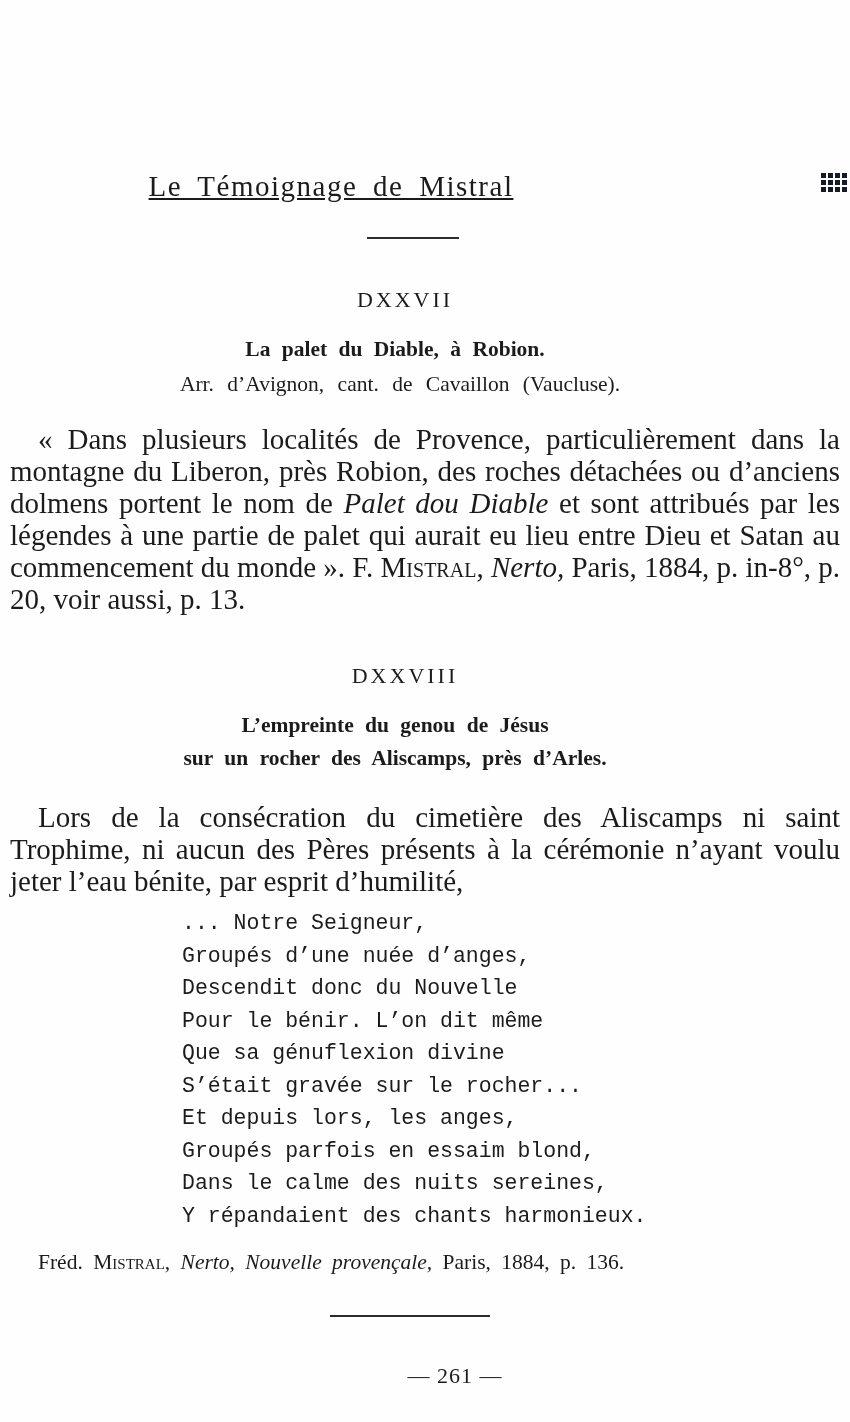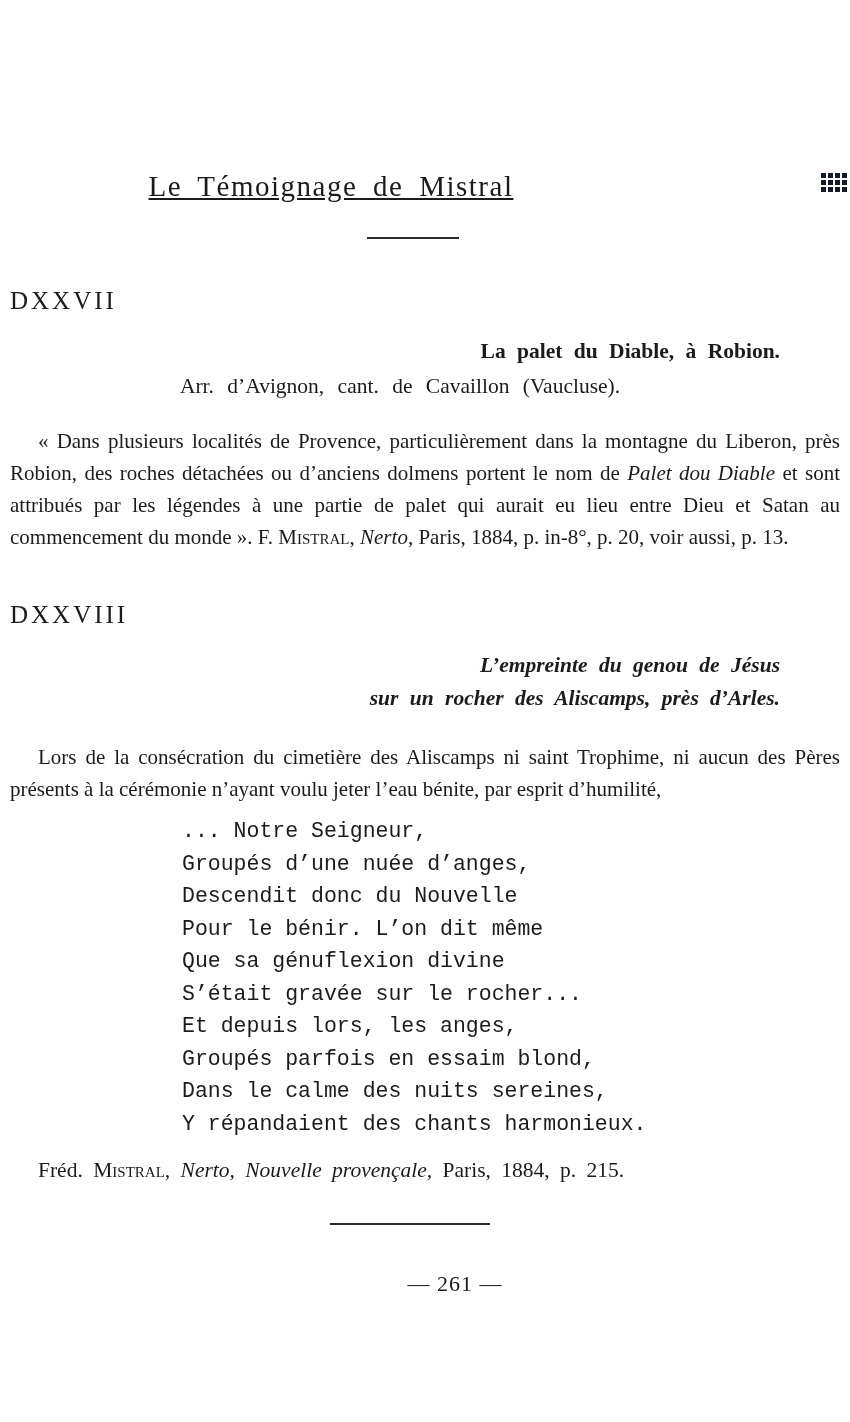--- a/index.html
+++ b/index.html
@@ -44,41 +44,42 @@
   .rule {
     height: 2px;
     background: #2b2b2b;
   }
   .rule-top {
     width: 92px;
     margin: 34px auto 0;
     transform: translateX(-12px);
   }
   .secnum {
-    font-size: 25px;
+    font-size: 22px;
     letter-spacing: 3px;
+    text-align: center;
     margin: 48px 40px 0 0;
   }
   .sechead {
     font-size: 21.5px;
     font-weight: bold;
-    text-align: right;
+    text-align: center;
     word-spacing: 6px;
     margin: 20px 60px 0 0;
     line-height: 33px;
   }
-  .sechead .line { display: block; font-style: italic; }
+  .sechead .line { display: block; }
   .subhead {
     font-size: 21.5px;
     text-align: center;
     word-spacing: 8px;
     margin: 6px 50px 0 0;
   }
   p.bodytext {
-    font-size: 21px;
+    font-size: 29px;
     line-height: 32px;
     text-align: justify;
     margin: 26px 0 0 0;
     hyphens: auto;
   }
   .indent { text-indent: 28px; }
   .it { font-style: italic; }
   .sc { font-variant: small-caps; }
 
   .poem {
@@ -149,20 +150,20 @@
       <div>Descendit donc du Nouvelle</div>
       <div>Pour le bénir. L’on dit même</div>
       <div>Que sa génuflexion divine</div>
       <div>S’était gravée sur le rocher...</div>
       <div>Et depuis lors, les anges,</div>
       <div>Groupés parfois en essaim blond,</div>
       <div>Dans le calme des nuits sereines,</div>
       <div>Y répandaient des chants harmonieux.</div>
     </div>
 
-    <div class="citation"><span>Fréd. </span><span class="sc">Mistral</span><span>, </span><span class="it">Nerto, Nouvelle provençale,</span><span> Paris, 1884, p. 215.</span></div>
+    <div class="citation"><span>Fréd. </span><span class="sc">Mistral</span><span>, </span><span class="it">Nerto, Nouvelle provençale,</span><span> Paris, 1884, p. 136.</span></div>
   </section>
 
   <div class="rule rule-bottom"></div>
 
   <div class="pageno">— 261 —</div>
 
 </div>
 
 </body></html>

